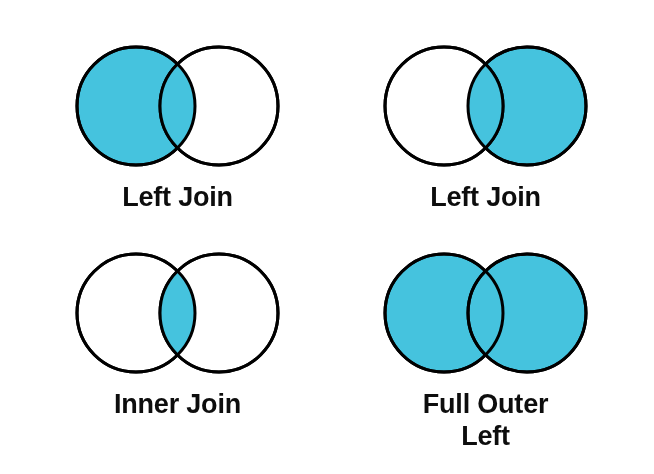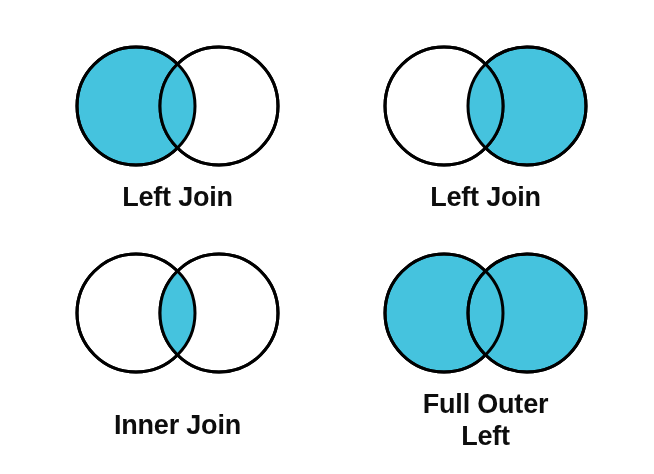--- a/index.html
+++ b/index.html
@@ -36,21 +36,21 @@
     line-height: 1.18;
     color: #0d0d0d;
     text-align: center;
     letter-spacing: -0.2px;
     white-space: pre-line;
   }
 
   
   #cell-left-join      { left: 40px;  top: 44px; width: 275px; }
   #cell-right-join     { left: 348px; top: 44px; width: 275px; }
-  #cell-inner-join     { left: 40px;  top: 251px; width: 275px; gap: 21px; }
+  #cell-inner-join     { left: 40px;  top: 251px; width: 275px; }
   #cell-full-outer-join{ left: 348px; top: 251px; width: 275px; }
 
   .venn-label.top-row  { margin-top: 14px; }
   .venn-label.bot-row  { margin-top: 14px; }
 </style>
 </head>
 <body>
 
 <div class="canvas">
 

